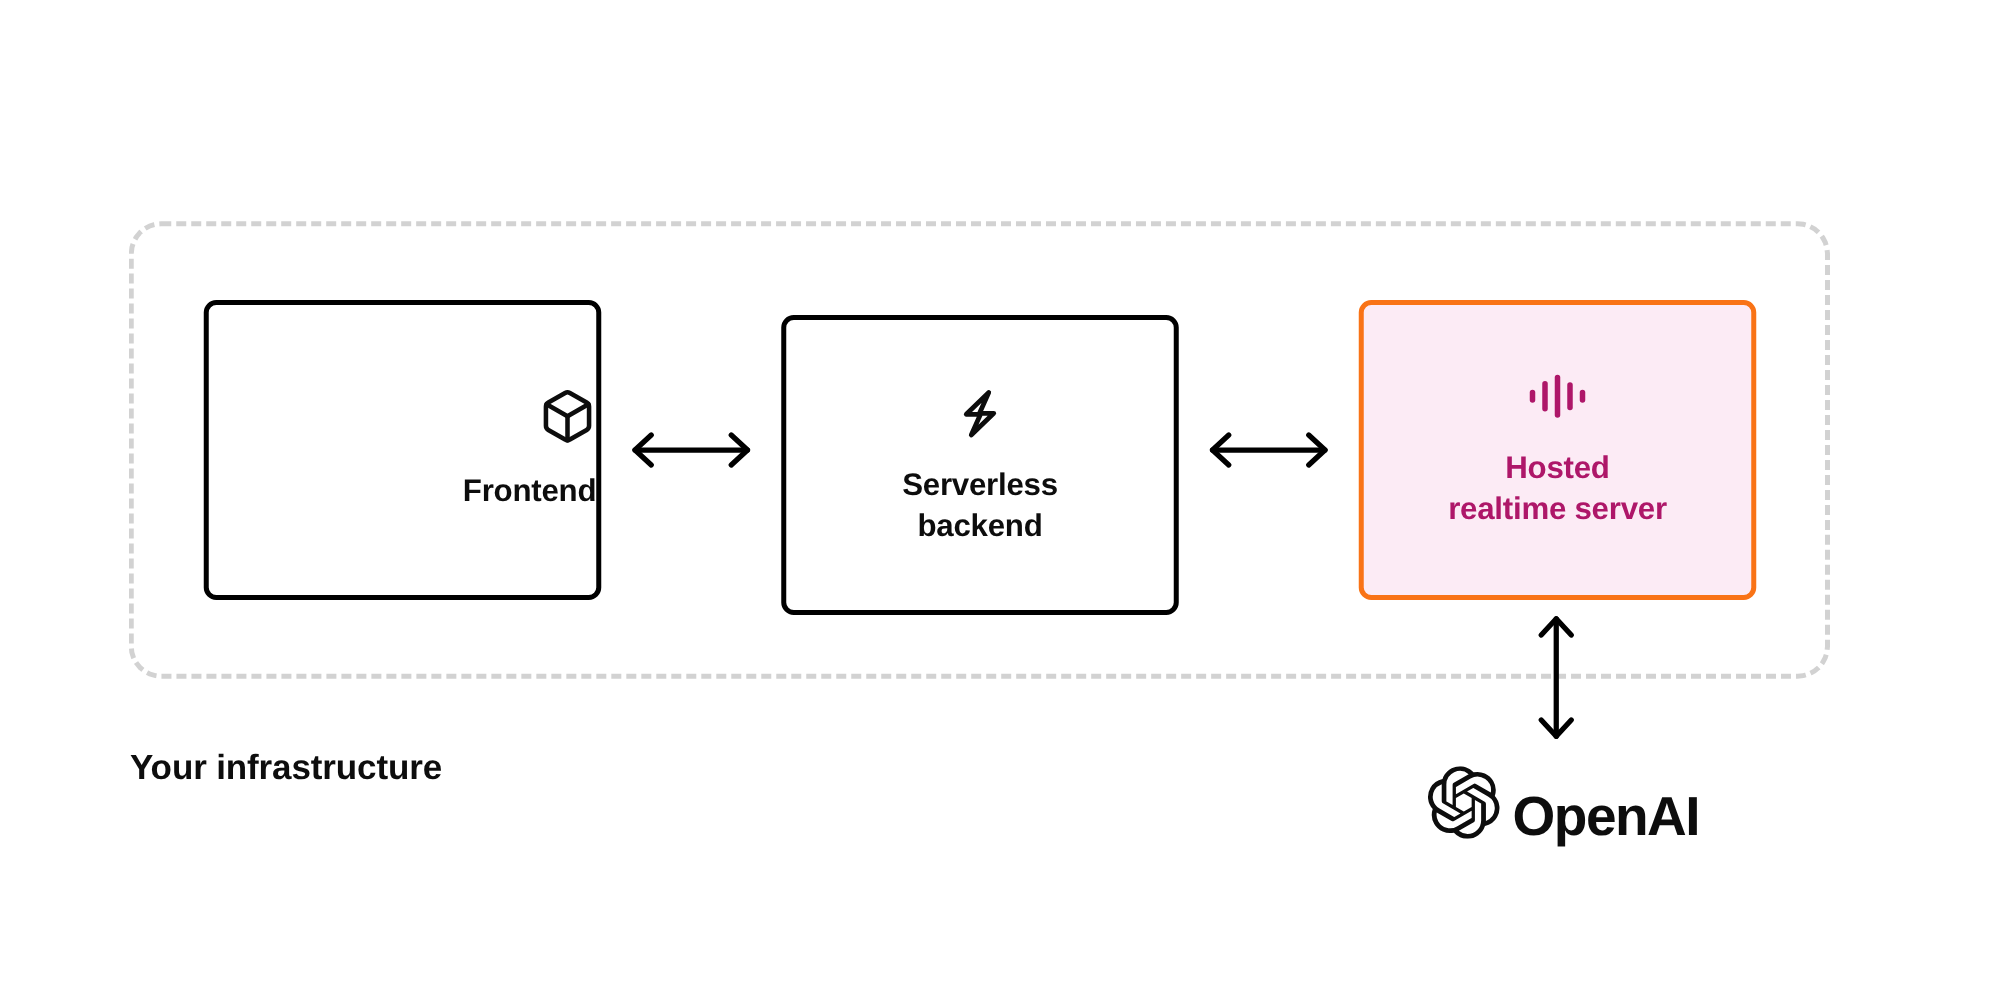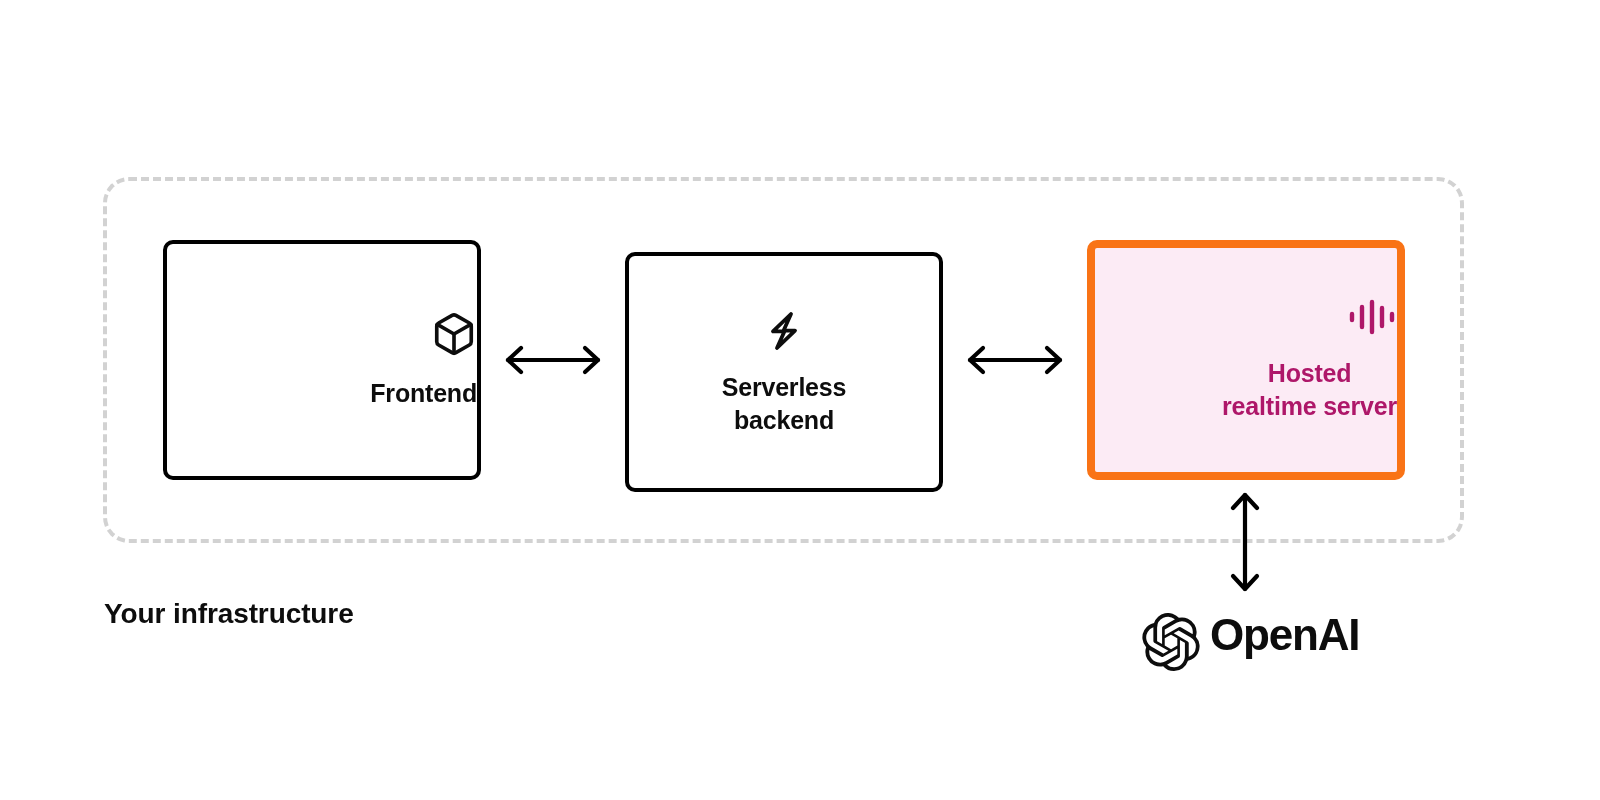--- a/index.html
+++ b/index.html
@@ -51,23 +51,22 @@
     flex-direction: column;
     align-items: center;
     justify-content: center;
     border-radius: 10px;
   }
   .node.dark {
     border: 4px solid #000000;
     background: #ffffff;
   }
   .node.accent {
-    border: 8px solid #f97316;
+    border: 4px solid #f97316;
     background: #fcebf5;
-    align-items: flex-end;
   }
   .node-icon {
     display: block;
     margin-bottom: 14px;
   }
   .node-label {
     font-size: 25px;
     font-weight: bold;
     line-height: 1.32;
     text-align: center;
@@ -100,21 +99,21 @@
     width: 42px;
     height: 110px;
   }
 
   
   .openai-lockup {
     position: absolute;
     left: 1142px;
     top: 613px;
     display: flex;
-    align-items: flex-start;
+    align-items: flex-end;
     gap: 10px;
   }
   .openai-wordmark {
     font-size: 44px;
     font-weight: bold;
     color: #0d0d0d;
     letter-spacing: -1.2px;
     line-height: 1;
   }
 </style>

